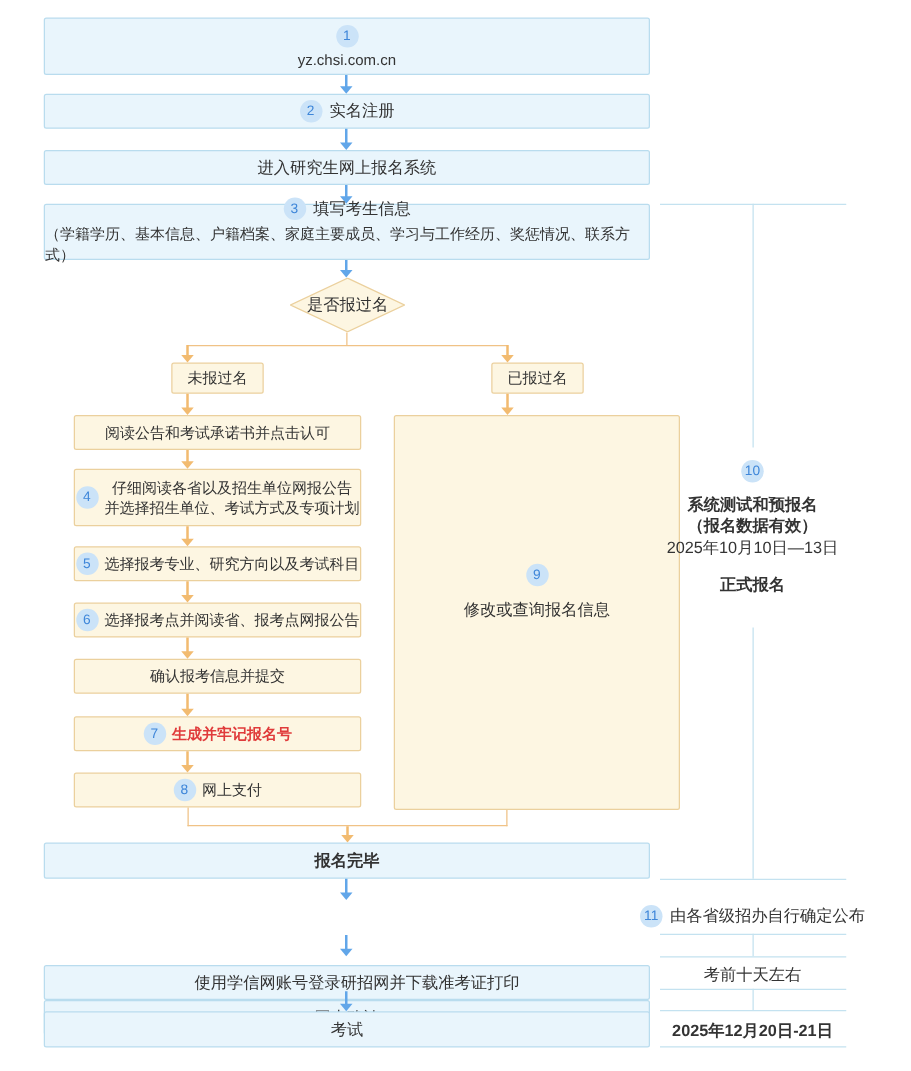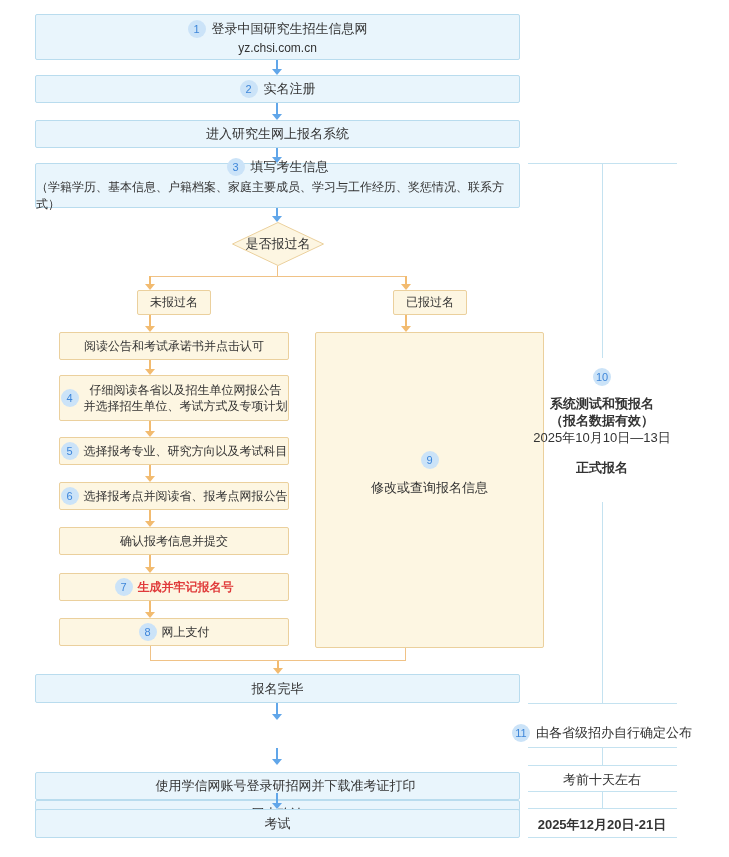--- a/index.html
+++ b/index.html
@@ -48,21 +48,20 @@
   .noterow{position:absolute;left:502px;width:200px;display:flex;align-items:center;justify-content:center;gap:6px;font-size:13px;}
 </style>
 </head>
 <body>
 
 <div class="page">
 
   <div class="bluebox" style="top:14px;height:46px;">
     <div class="row">
       <span class="badge">1</span>
-      <span>登录中国研究生招生信息网</span>
     </div>
     <div class="sub">yz.chsi.com.cn</div>
   </div>
   <div class="arrow blue" style="left:272px;top:60px;height:15px;"></div>
 
   <div class="bluebox" style="top:75px;height:28px;">
     <div class="row">
       <span class="badge">2</span>
       <span>实名注册</span>
     </div>
@@ -149,21 +148,21 @@
   <div class="creambox" style="left:291px;top:332px;width:229px;height:316px;flex-direction:column;gap:10px;padding-bottom:32px;font-size:13px;">
     <span class="badge">9</span>
     <span>修改或查询报名信息</span>
   </div>
 
   <div class="vl oline" style="left:150px;top:646px;height:15px;"></div>
   <div class="vl oline" style="left:405px;top:648px;height:13px;"></div>
   <div class="hl oline" style="left:150px;top:660px;width:256px;"></div>
   <div class="arrow orange" style="left:273px;top:661px;height:13px;"></div>
 
-  <div class="bluebox" style="top:674px;height:29px;">
+  <div class="bluebox" style="top:674px;height:29px;font-weight:bold;">
     <span>报名完毕</span>
   </div>
   <div class="arrow blue" style="left:272px;top:703px;height:17px;"></div>
 
   <div class="bluebox" style="top:756px;height:28px;margin-top:44px;">
     <span>网上确认</span>
   </div>
   <div class="arrow blue" style="left:272px;top:748px;height:17px;"></div>
 
   <div class="bluebox" style="top:772px;height:28px;padding-left:16px;">

